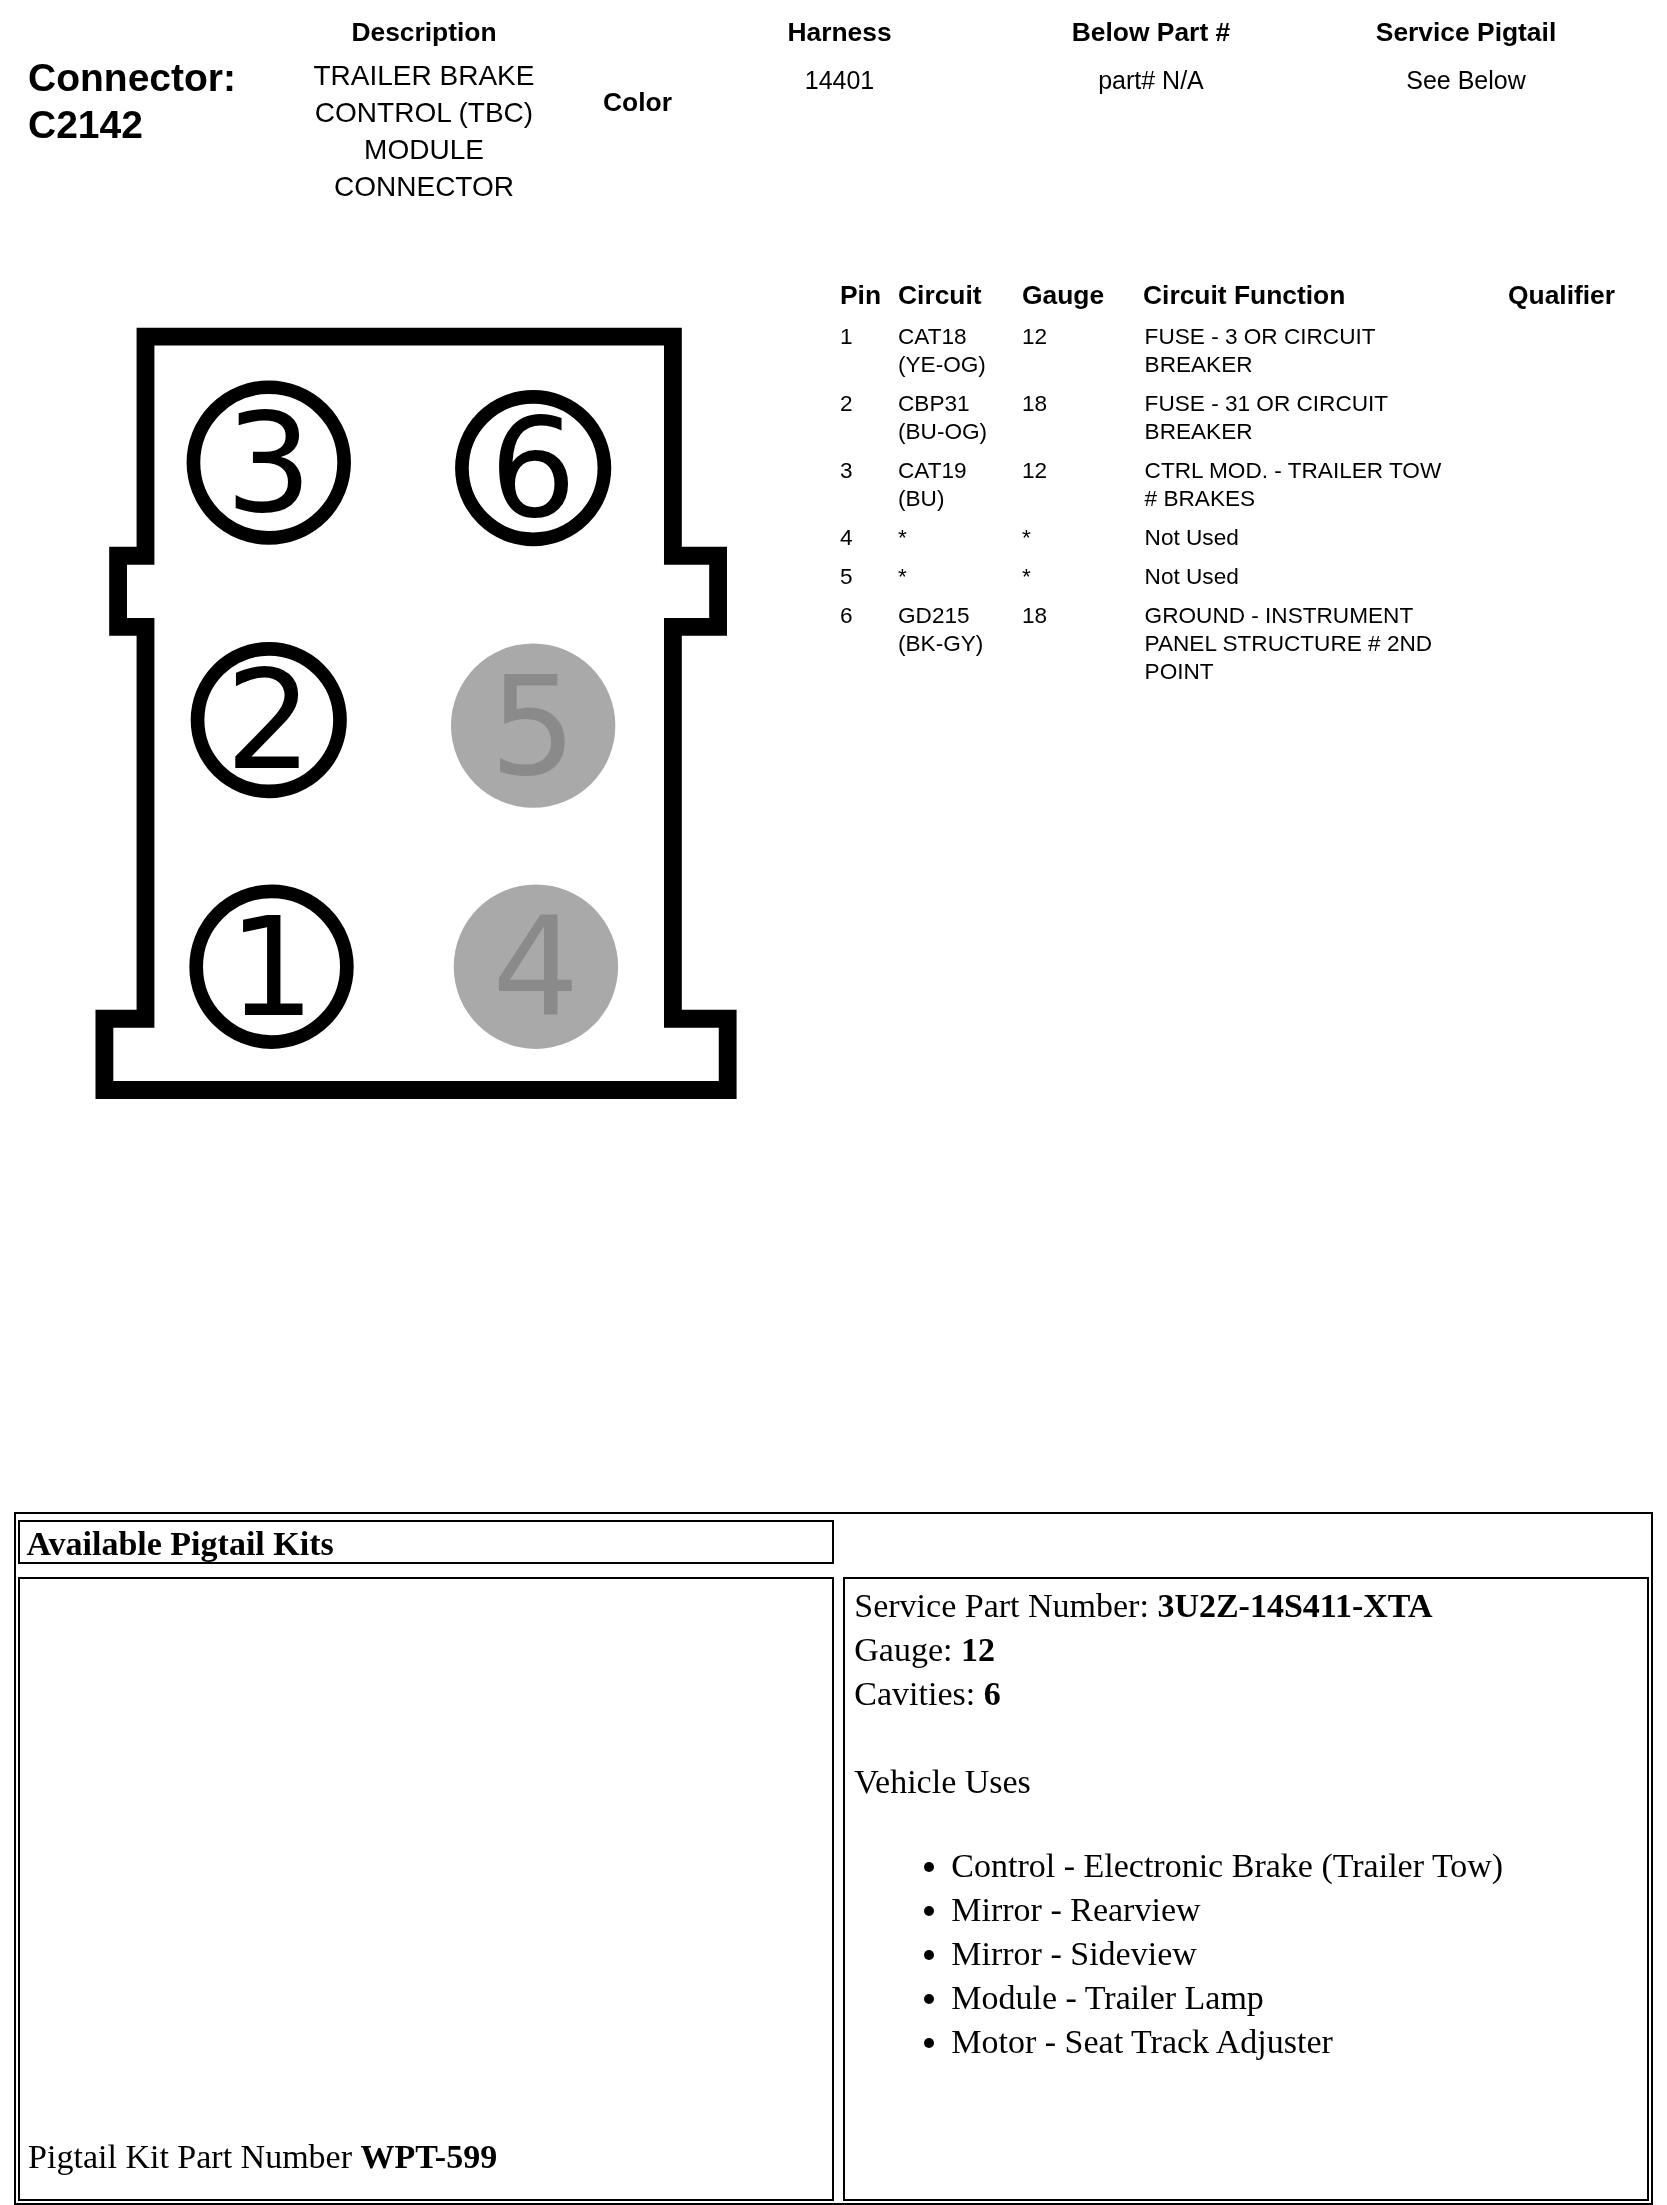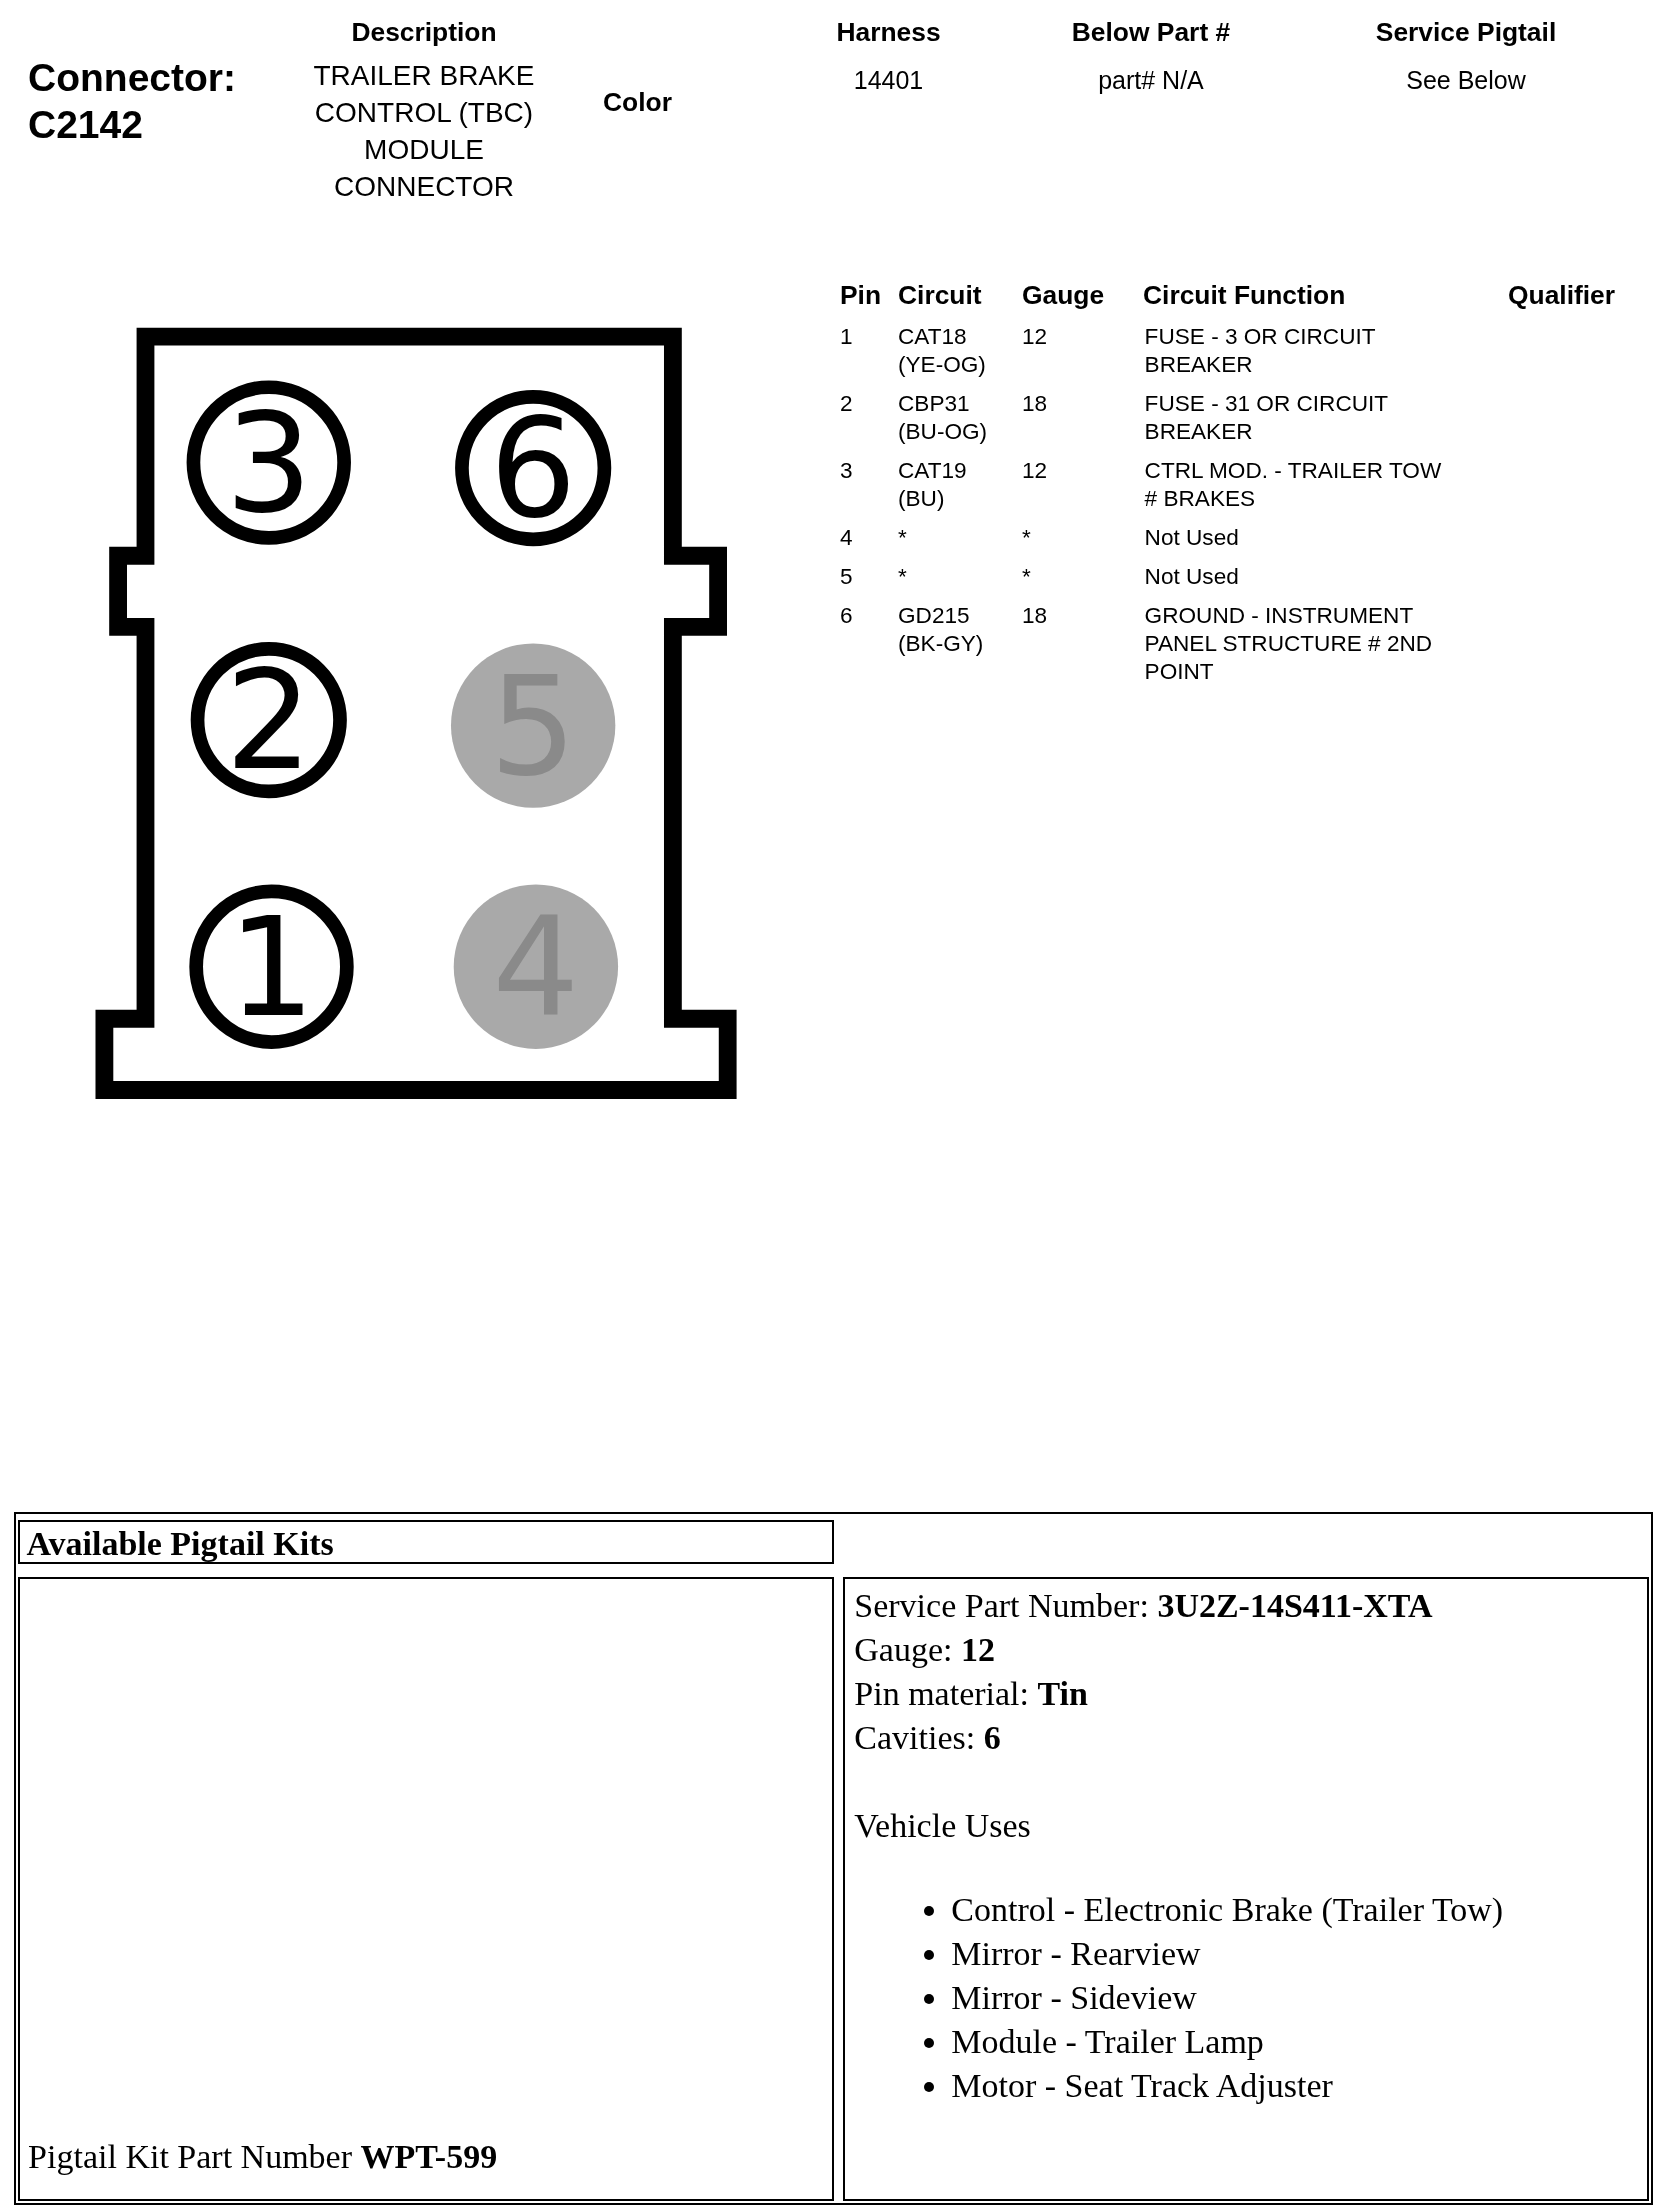--- a/index.html
+++ b/index.html
@@ -8,21 +8,21 @@
 
   
   .connector-title{position:absolute;left:28px;top:54px;font-size:39px;font-weight:bold;line-height:47px;}
   .hcol{position:absolute;text-align:center;}
   .hcol-label{font-size:26.4px;font-weight:bold;line-height:31px;}
   .hcol-value{margin-top:17px;font-size:25px;line-height:31px;}
   .desc-lines{margin-top:9.3px;font-size:28px;line-height:37px;}
   #desc-col{left:288px;top:17px;width:272px;}
   #color-label{position:absolute;left:587px;top:87px;width:101px;text-align:center;
                font-size:26.4px;font-weight:bold;}
-  #harness-col{left:807px;top:17px;width:163px;}
+  #harness-col{left:758px;top:17px;width:163px;}
   #basepart-col{left:1054px;top:17px;width:194px;}
   #svc-pigtail-col{left:1357px;top:17px;width:218px;}
 
   
   #connector-svg{position:absolute;left:77px;top:320px;width:700px;height:792px;}
   .pin-num{font-family:"DejaVu Sans",sans-serif;font-size:100px;text-anchor:middle;}
 
   
   .ptable{position:absolute;left:840px;top:280px;width:785px;}
   .prow{display:grid;grid-template-columns:58px 124px 121px 365px 117px;margin-bottom:11px;}
@@ -206,23 +206,20 @@
     </div>
 
     <div class="kit-right-cell">
       <div class="info-line">
         <span>Service Part Number: </span><span class="bold">3U2Z-14S411-XTA</span>
       </div>
       <div class="info-line">
         <span>Gauge: </span><span class="bold">12</span>
       </div>
       <div class="info-line">
-        <span>Pin material: </span><span class="bold">Tin</span>
-      </div>
-      <div class="info-line">
         <span>Cavities: </span><span class="bold">6</span>
       </div>
 
       <div class="uses-title">Vehicle Uses</div>
 
       <ul class="uses">
         <li>Control - Electronic Brake (Trailer Tow)</li>
         <li>Mirror - Rearview</li>
         <li>Mirror - Sideview</li>
         <li>Module - Trailer Lamp</li>

